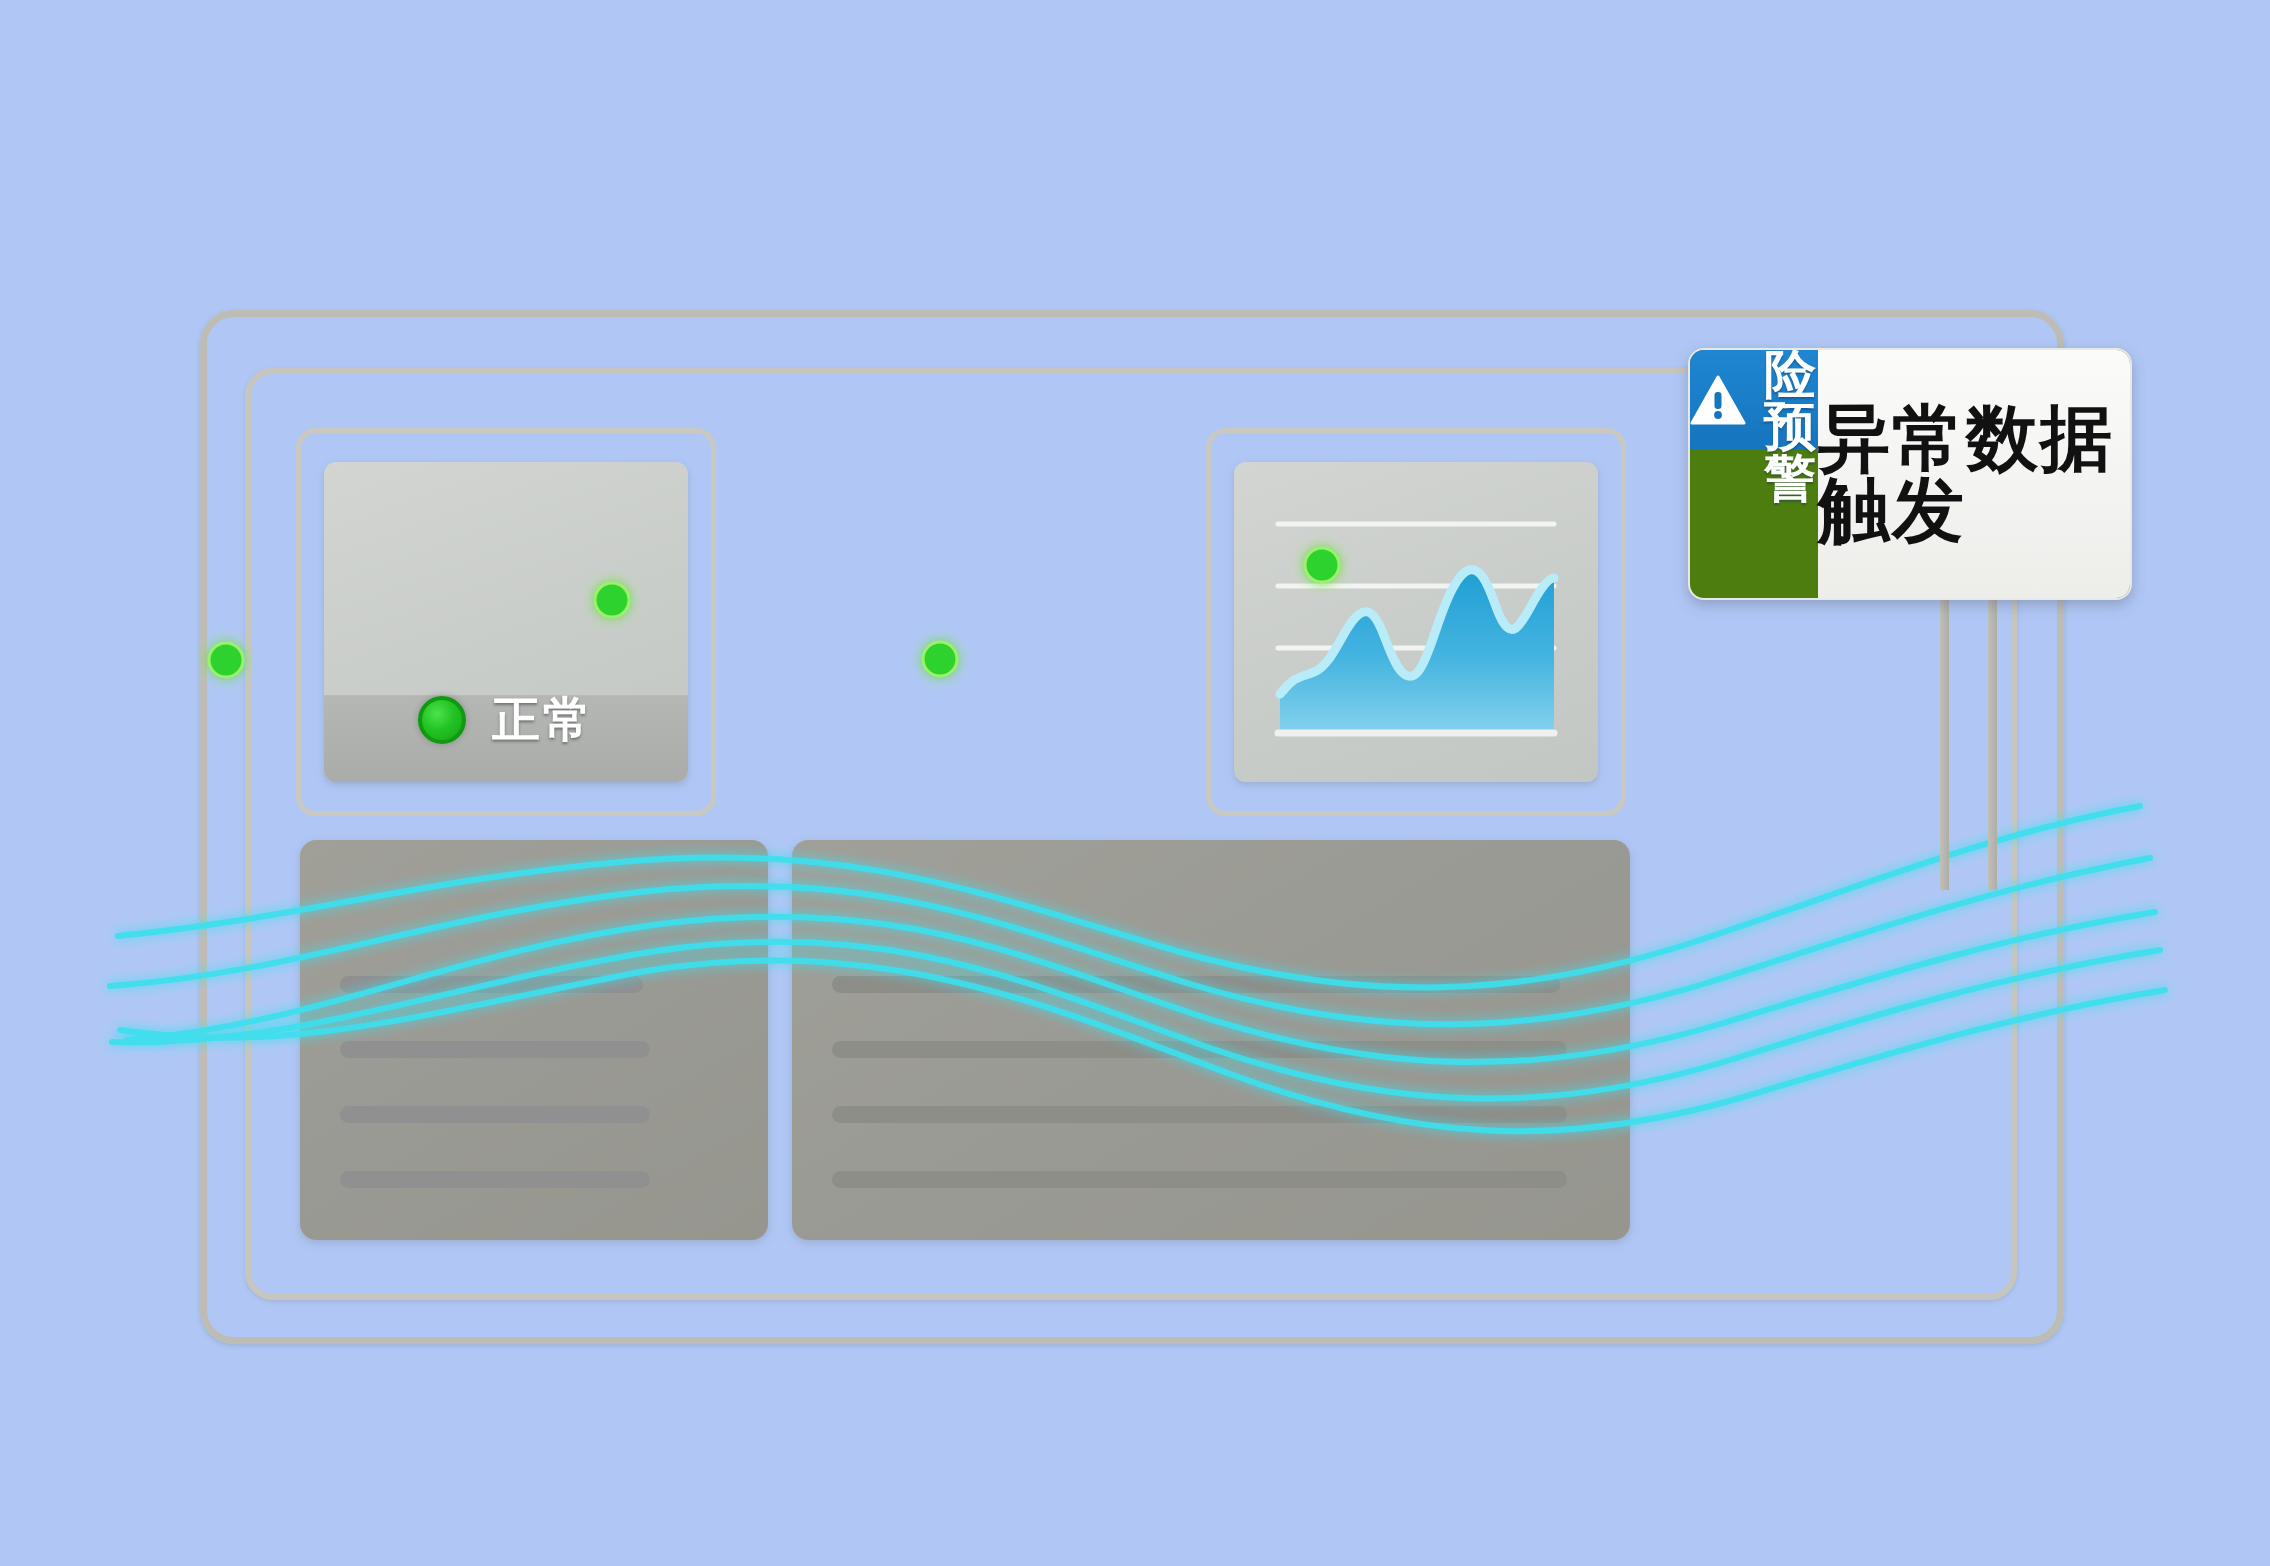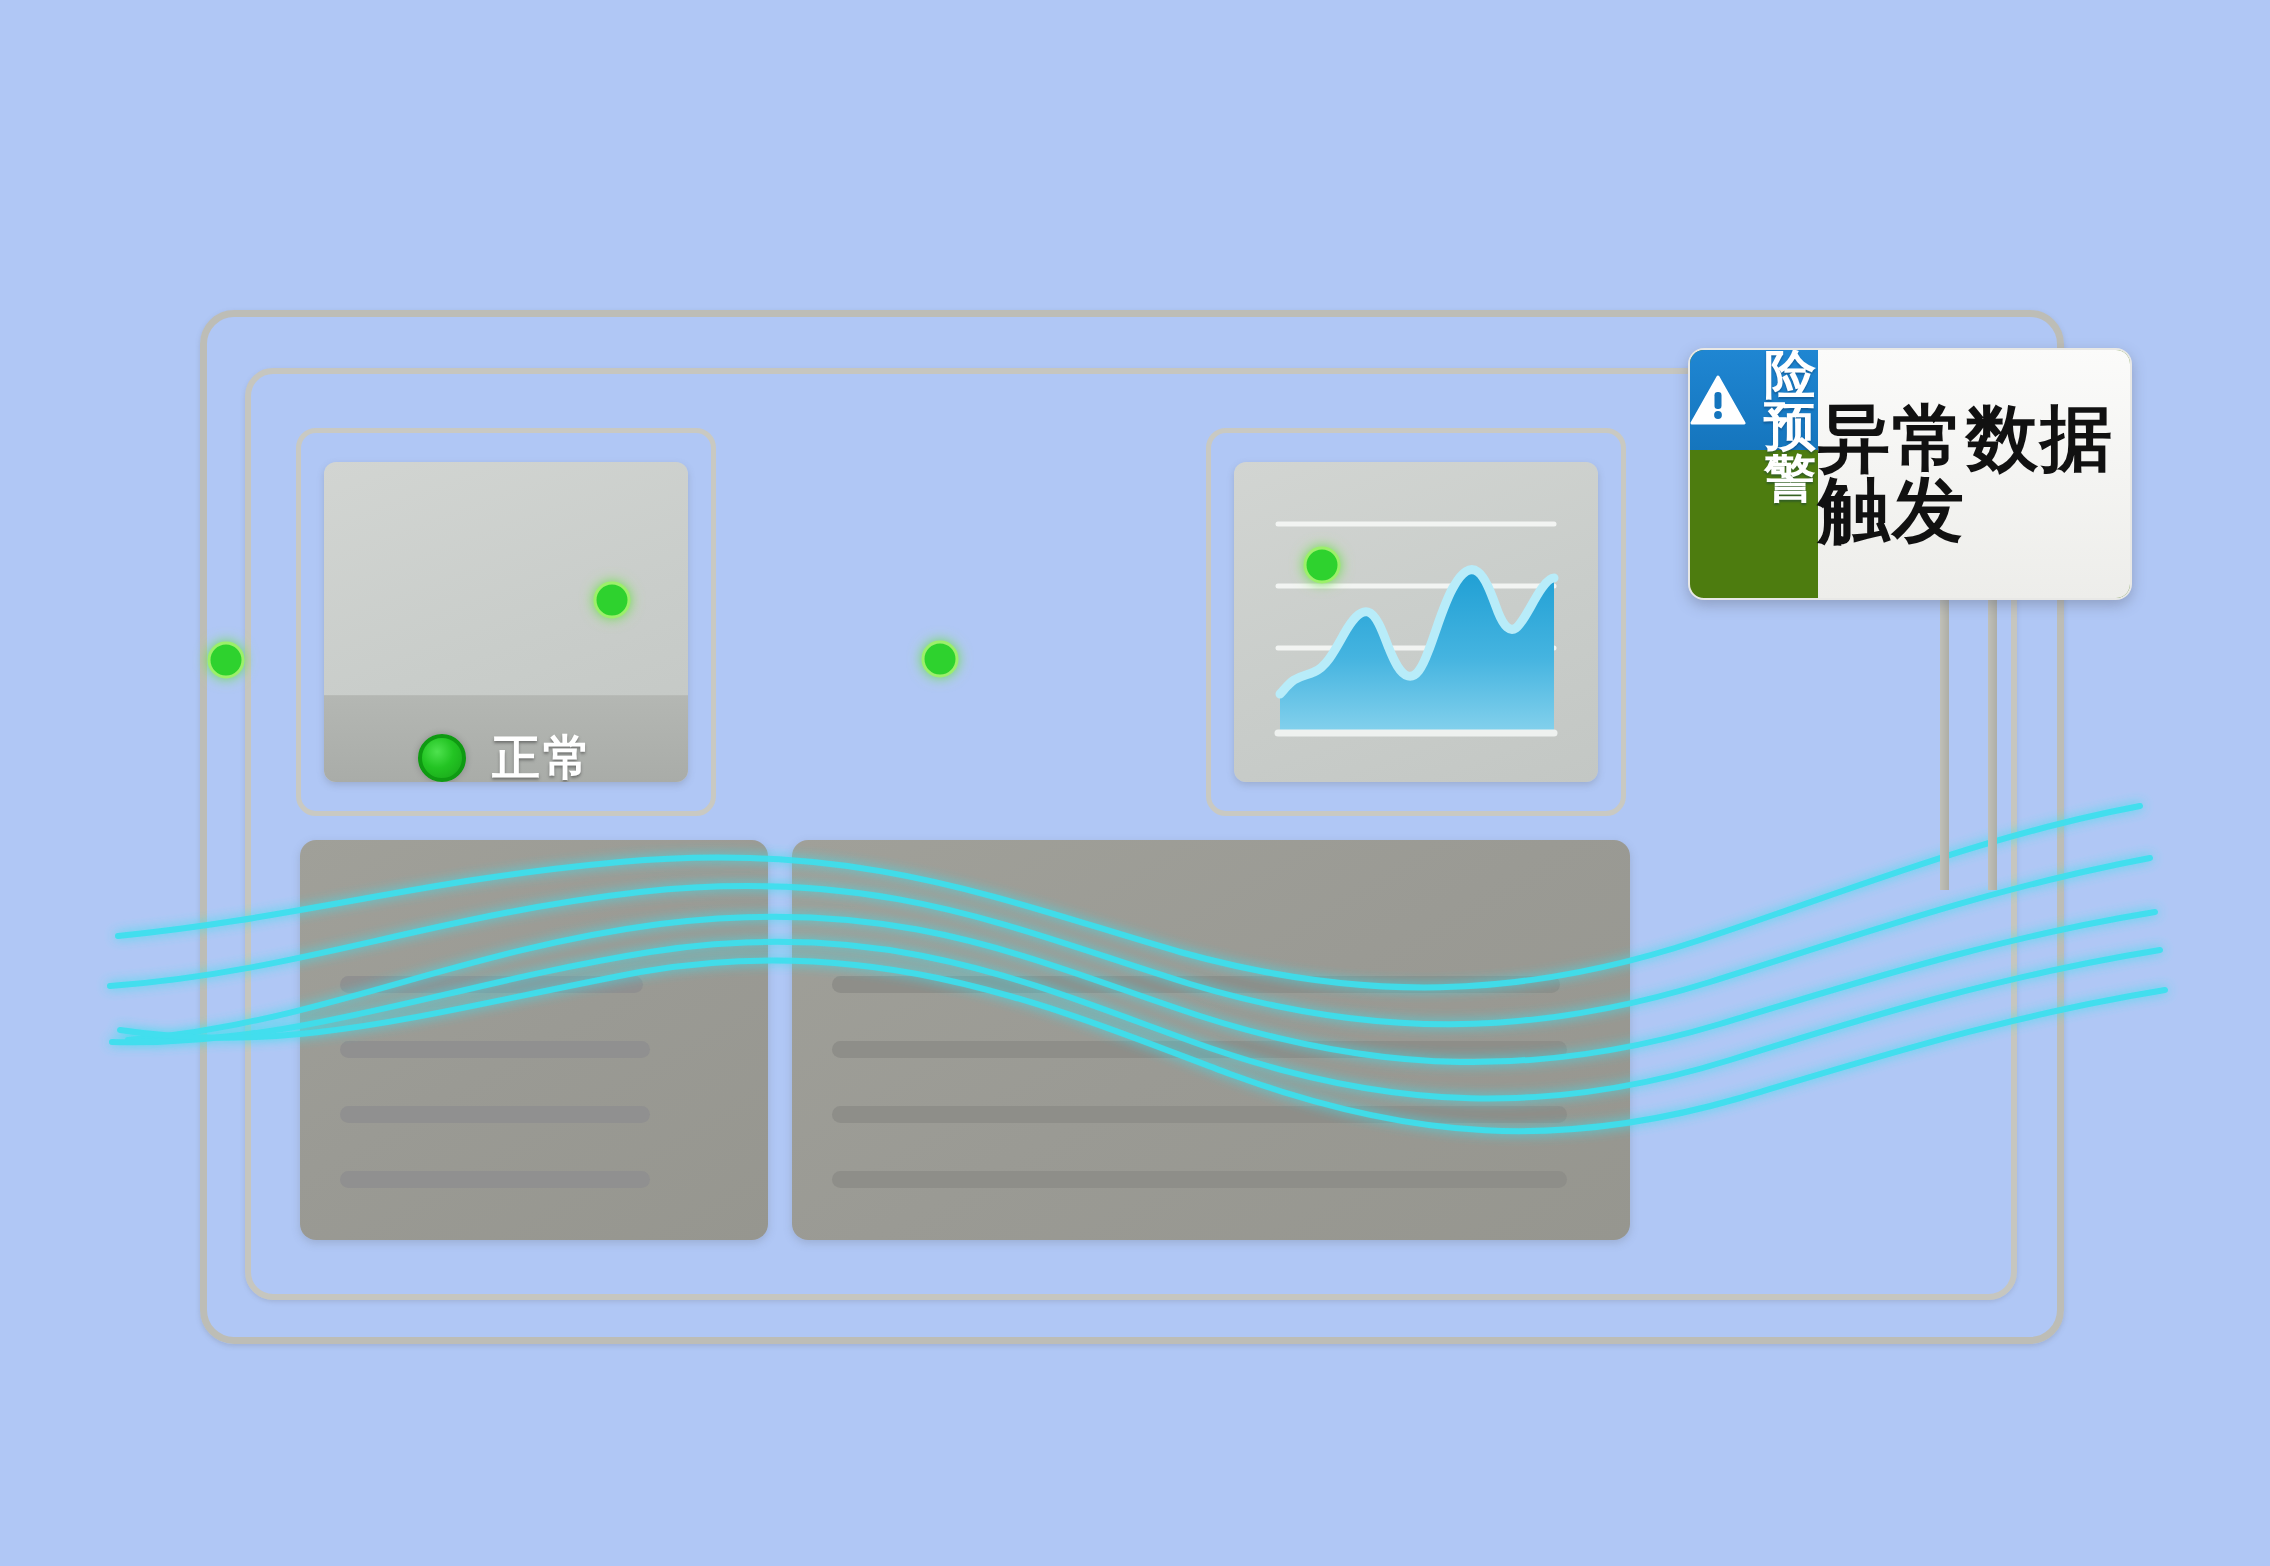--- a/index.html
+++ b/index.html
@@ -44,21 +44,21 @@
     border-radius:12px;overflow:hidden;
     display:flex;flex-direction:column;
     background:linear-gradient(160deg,#d2d5d2 0%,#c9cdca 55%,#c3c7c4 100%);
     box-shadow:0 3px 7px rgba(110,115,130,.30);
     position:relative;
   }
   .card-body{flex:1 1 auto;position:relative;overflow:hidden;}
   .card-foot{
     height:86px;flex:0 0 86px;
     background:linear-gradient(180deg,#b4b7b3 0%,#a9aca8 100%);
-    display:flex;align-items:flex-end;justify-content:center;gap:26px;
+    display:flex;align-items:flex-start;justify-content:center;gap:26px;
     border-top:1px solid rgba(255,255,255,.18);
   }
   .dot{
     width:40px;height:40px;border-radius:50%;flex:0 0 40px;
     box-shadow:0 0 7px rgba(0,0,0,.22);
   }
   .dot.green{background:radial-gradient(circle at 38% 34%,#4ee24e 0%,#23c423 45%,#17a317 100%);
              border:4px solid #0f9a12;}
   .dot.blue{background:radial-gradient(circle at 38% 34%,#4fb4f5 0%,#1d8fe0 48%,#0b72c4 100%);
             border:4px solid #1364a8;}

